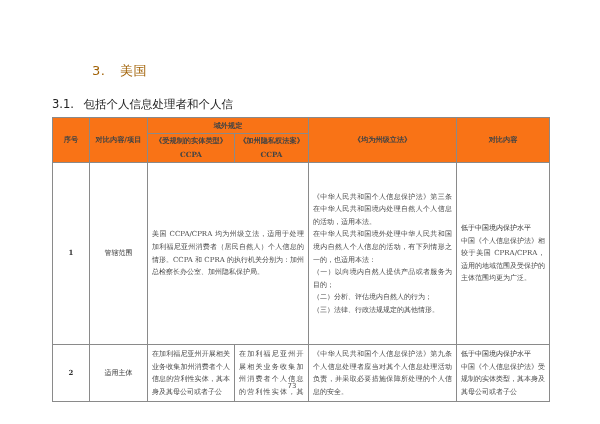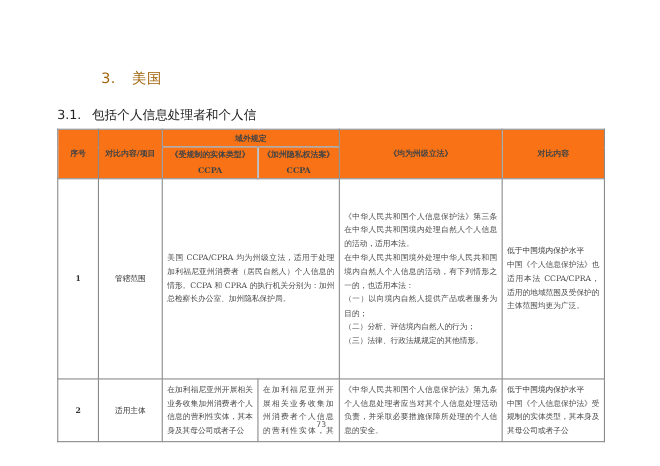--- a/index.html
+++ b/index.html
@@ -76,21 +76,21 @@
       <td colspan="2" class="cell-text">美国 CCPA/CPRA 均为州级立法，适用于处理加利福尼亚州消费者（居民自然人）个人信息的情形。CCPA 和 CPRA 的执行机关分别为：加州总检察长办公室、加州隐私保护局。</td>
       <td class="cell-text">
         <div>《中华人民共和国个人信息保护法》第三条 在中华人民共和国境内处理自然人个人信息的活动，适用本法。</div>
         <div>在中华人民共和国境外处理中华人民共和国境内自然人个人信息的活动，有下列情形之一的，也适用本法：</div>
         <div>（一）以向境内自然人提供产品或者服务为目的；</div>
         <div>（二）分析、评估境内自然人的行为；</div>
         <div>（三）法律、行政法规规定的其他情形。</div>
       </td>
       <td class="cell-text">
         <div class="bold-line">低于中国境内保护水平</div>
-        <div>中国《个人信息保护法》也适用本法 CCPA/CPRA，适用的地域范围及受保护的主体范围均更为广泛。</div>
+        <div>中国《个人信息保护法》相较于美国 CPRA/CPRA，适用的地域范围及受保护的主体范围均更为广泛。</div>
       </td>
     </tr>
     <tr class="row2">
       <td class="center" style="font-weight:bold;">2</td>
       <td class="center">适用主体</td>
       <td class="cell-text">
           <div class="cut">在加利福尼亚州开展相关业务收集加州消费者个人信息的营利性实体，其本身及其母公司或者子公</div>
         </td>
       <td class="cell-text tight">
           <div class="cut">在加利福尼亚州开展相关业务收集加州消费者个人信息的营利性实体，其本</div>

